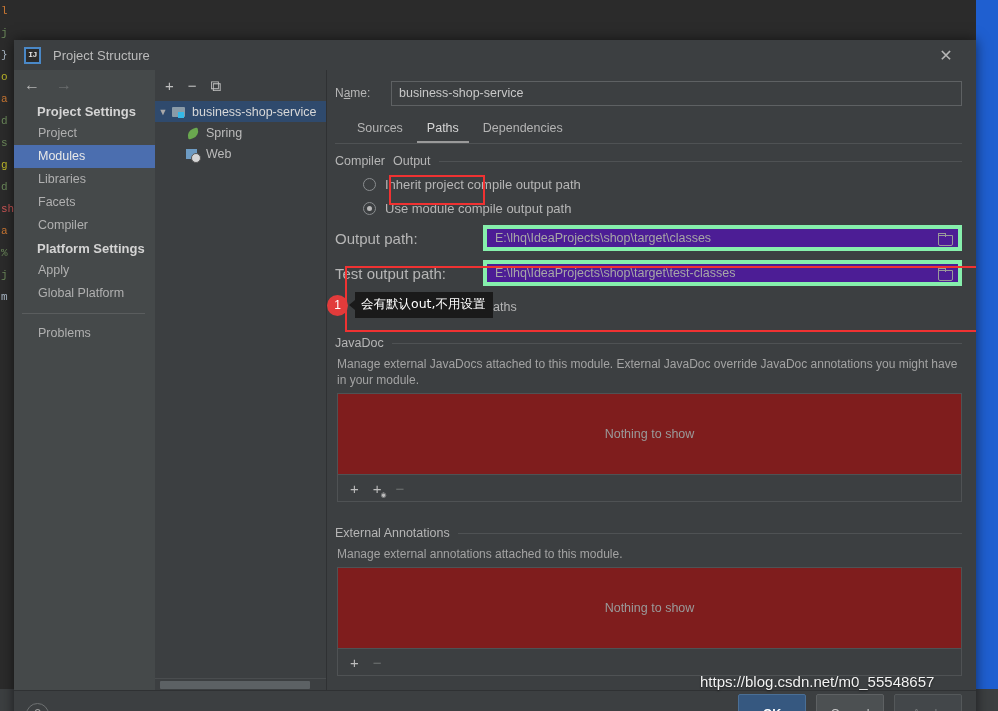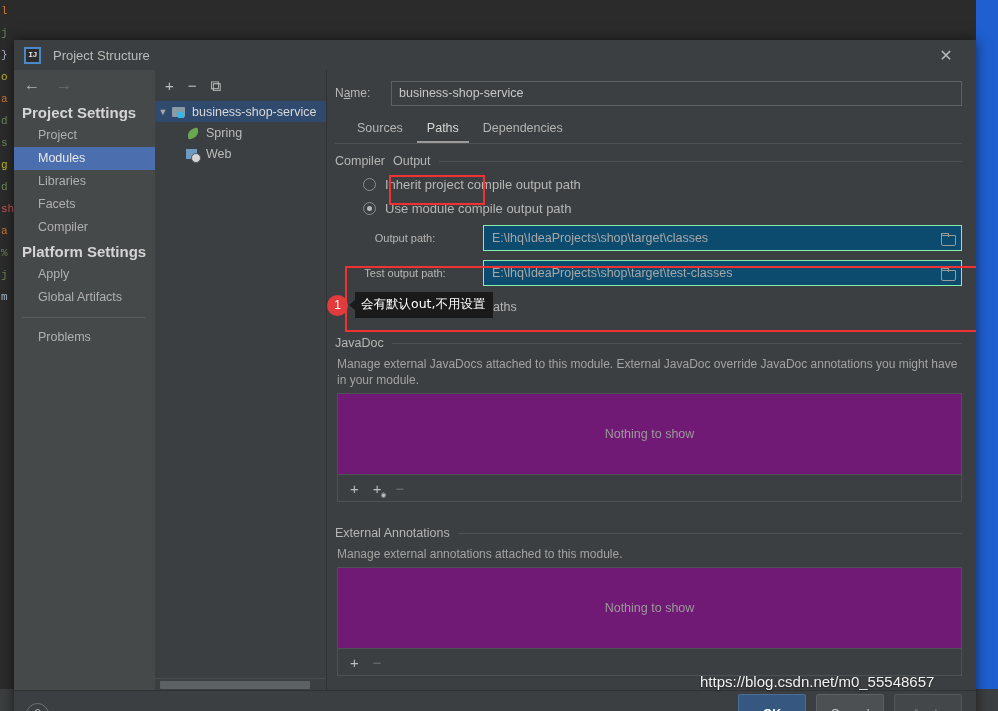--- a/index.html
+++ b/index.html
@@ -83,22 +83,22 @@
     padding-top: 0;
   }
   #nav-arrows {
     height: 30px; display: flex; align-items: center; gap: 16px;
     padding-left: 10px;
     color: #b5b5b5; font-size: 16px;
   }
   #nav-arrows .arrow { cursor: pointer; line-height: 1; }
   #nav-arrows .arrow.disabled { color: #6a6d6e; }
   .nav-group-title {
-    color: #d4d4d4; font-size: 15px; font-weight: bold;
-    padding: 4px 0 3px 8px;
+    color: #d4d4d4; font-size: 13px; font-weight: bold;
+    padding: 4px 0 3px 23px;
   }
   .nav-item {
     color: #b0b0b0; font-size: 12.5px;
     padding: 3px 0 3px 24px;
     cursor: pointer; line-height: 17px;
   }
   .nav-item.selected { background: #4b6eaf; color: #e8e8e8; }
   .nav-sep {
     height: 1px; background: #5a5d5e; margin: 8px 10px 8px 8px;
   }
@@ -218,26 +218,26 @@
   }
   .radio.checked::after {
     content:''; position: absolute; left: 3px; top: 3px;
     width: 5px; height: 5px; border-radius: 50%; background: #b9b9b9;
   }
   .radio-label { color: #b6b6b6; font-size: 13px; }
 
   
   .path-row { display: flex; align-items: center; margin: 9px 0 0 0; }
   .path-label {
-    color: #b6b6b6; font-size: 11px; text-align: center;
+    color: #b6b6b6; font-size: 15px; text-align: left;
     width: 148px; flex: 0 0 148px; padding-right: 8px;
   }
   .path-field {
     flex: 1 1 auto; display: flex; align-items: center;
-    height: 26px; background: #0c4a6e; border: 1px solid #86efac;
+    height: 26px; background: #4c1d95; border: 4px solid #86efac;
   }
   .path-field input {
     flex: 1 1 auto; background: transparent; border: none; outline: none;
     color: #a7a7a7; font-size: 12.5px; padding: 0 8px;
     font-family: "Liberation Sans", sans-serif;
   }
   .browse-btn {
     width: 26px; height: 24px; flex: 0 0 26px;
     display: flex; align-items: center; justify-content: center;
     cursor: pointer;
@@ -263,21 +263,21 @@
   .check-label { color: #b6b6b6; font-size: 12.5px; }
 
   
   .desc {
     color: #a3a3a3; font-size: 12px; line-height: 16px;
     margin: 2px 0 5px 2px; max-width: 900px;
   }
 
   
   .list-box {
-    border: 1px solid #4f5254; background: #701a75;
+    border: 1px solid #4f5254; background: #7f1d1d;
     height: 82px; display: flex; align-items: center; justify-content: center;
     margin: 0 0 0 2px;
     text-align: center;
   }
   .list-box .empty { color: #9a9a9a; font-size: 12.5px; }
   .list-toolbar {
     border: 1px solid #4f5254; border-top: none; background: #3c3f41;
     height: 27px; display: flex; align-items: center; gap: 14px;
     padding-left: 12px; margin: 0 0 0 2px;
     color: #bdbdbd; font-size: 15px;
@@ -386,21 +386,21 @@
 
       <div class="nav-group-title">Project Settings</div>
       <div class="nav-item">Project</div>
       <div class="nav-item selected">Modules</div>
       <div class="nav-item">Libraries</div>
       <div class="nav-item">Facets</div>
       <div class="nav-item">Compiler</div>
 
       <div class="nav-group-title">Platform Settings</div>
       <div class="nav-item">Apply</div>
-      <div class="nav-item">Global Artifacts</div>
+      <div class="nav-item">Global Platform</div>
 
       <div class="nav-sep"></div>
       <div class="nav-item">Problems</div>
     </div>
 
     <div id="tree-panel">
       <div id="tree-toolbar">
         <span class="tb-btn">+</span>
         <span class="tb-btn">−</span>
         <span class="tb-btn">⧉</span>

